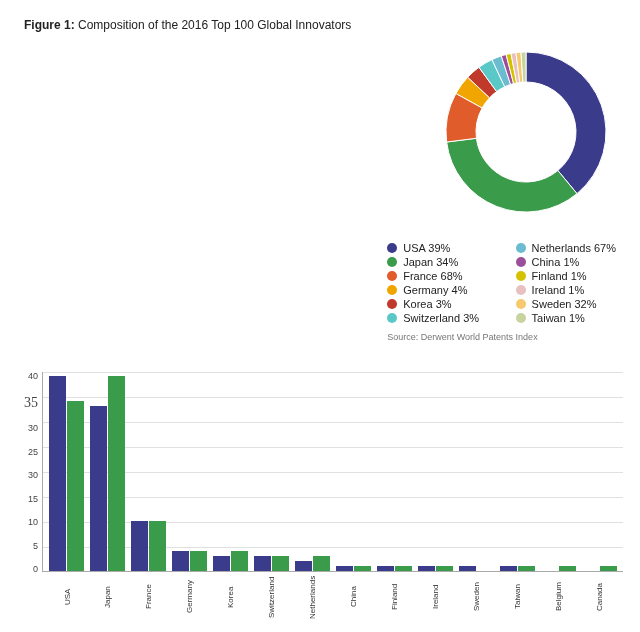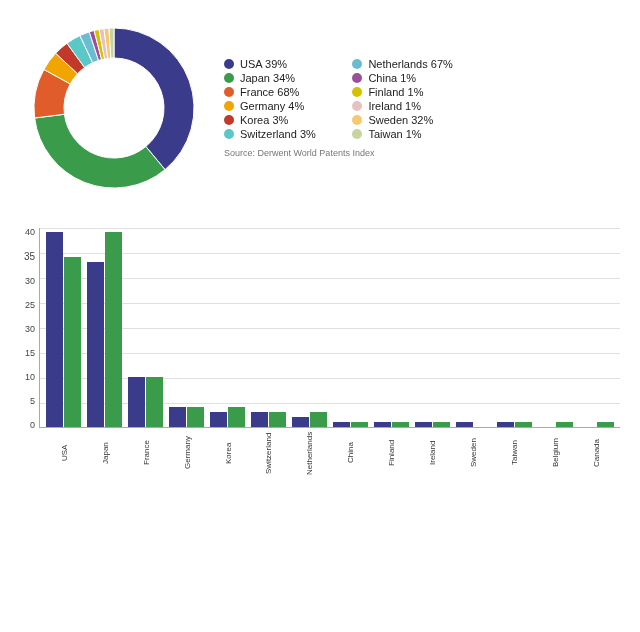--- a/index.html
+++ b/index.html
@@ -14,23 +14,24 @@
     }
     .figure-title {
       font-size: 12px;
       margin-bottom: 10px;
     }
     .figure-title strong { font-weight: bold; }
 
     
     .fig1-container {
       display: flex;
-      align-items: center;
+      align-items: flex-end;
       gap: 20px;
       margin-bottom: 30px;
+      flex-direction: column;
     }
     .donut-wrap {
       flex-shrink: 0;
       width: 180px;
       height: 180px;
     }
     .legend-cols {
       display: grid;
       grid-template-columns: 1fr 1fr;
       gap: 2px 28px;
@@ -73,20 +74,24 @@
     .fig2-legend-box {
       width: 12px;
       height: 12px;
       flex-shrink: 0;
     }
   </style>
 </head>
 <body>
 
 <div>
+  <div class="figure-title">
+    <strong>Figure 1:</strong>
+    <span>Composition of the 2016 Top 100 Global Innovators</span>
+  </div>
   <div class="fig1-container">
     <div class="donut-wrap">
       <svg width="180" height="180" viewBox="0 0 180 180" id="donut-svg">
           <path d="M 90 10 A 80 80 0 0 1 140.9939191798952 151.64105942206314 L 121.8711994874345 128.52566213878947 A 50 50 0 0 0 90 40 Z" fill="#3b3b8c" stroke="#fff" stroke-width="1"></path>
           <path d="M 140.9939191798952 151.64105942206314 A 80 80 0 0 1 10.630823894841768 100.02665868514433 L 40.39426493427611 96.2666616782152 A 50 50 0 0 0 121.8711994874345 128.52566213878947 Z" fill="#3a9c4a" stroke="#fff" stroke-width="1"></path>
           <path d="M 10.630823894841768 100.02665868514433 A 80 80 0 0 1 19.895465596490922 51.45970607186277 L 46.184665997806825 65.91231629491423 A 50 50 0 0 0 40.39426493427611 96.2666616782152 Z" fill="#e05c2a" stroke="#fff" stroke-width="1"></path>
           <path d="M 19.895465596490922 51.45970607186277 A 80 80 0 0 1 31.682509806287072 35.2362315257049 L 53.551568628929424 55.77264470356556 A 50 50 0 0 0 46.184665997806825 65.91231629491423 Z" fill="#f0a500" stroke="#fff" stroke-width="1"></path>
           <path d="M 31.682509806287072 35.2362315257049 A 80 80 0 0 1 42.97717981660214 25.278640450004218 L 60.61073738537634 49.549150281252636 A 50 50 0 0 0 53.551568628929424 55.77264470356556 Z" fill="#c0392b" stroke="#fff" stroke-width="1"></path>
           <path d="M 42.97717981660214 25.278640450004218 A 80 80 0 0 1 55.93765667479416 17.613835802718455 L 68.71103542174635 44.75864737669903 A 50 50 0 0 0 60.61073738537634 49.549150281252636 Z" fill="#5bc8c8" stroke="#fff" stroke-width="1"></path>
           <path d="M 55.93765667479416 17.613835802718455 A 80 80 0 0 1 65.27864045000419 13.915478696387723 L 74.54915028125262 42.447174185242325 A 50 50 0 0 0 68.71103542174635 44.75864737669903 Z" fill="#6bbcd1" stroke="#fff" stroke-width="1"></path>
@@ -158,21 +163,21 @@
     <div style="display:flex; align-items:stretch;">
 
       <div style="width:28px; display:flex; flex-direction:column-reverse; justify-content:space-between; padding-bottom:0; margin-bottom:46px; align-items:flex-end; padding-right:4px;" id="y-axis-labels">
           <div style="font-size: 9px; color: rgb(68, 68, 68); line-height: 1;">0</div>
           <div style="font-size: 9px; color: rgb(68, 68, 68); line-height: 1;">5</div>
           <div style="font-size: 9px; color: rgb(68, 68, 68); line-height: 1;">10</div>
           <div style="font-size: 9px; color: rgb(68, 68, 68); line-height: 1;">15</div>
           <div style="font-size: 9px; color: rgb(68, 68, 68); line-height: 1;">30</div>
           <div style="font-size: 9px; color: rgb(68, 68, 68); line-height: 1;">25</div>
           <div style="font-size: 9px; color: rgb(68, 68, 68); line-height: 1;">30</div>
-          <div style="font-size: 10px; color: rgb(68, 68, 68); line-height: 1;">35</div>
+          <div style="font-size: 14px; color: rgb(68, 68, 68); line-height: 1; font-family: Liberation Serif, serif;">35</div>
           <div style="font-size: 9px; color: rgb(68, 68, 68); line-height: 1;">40</div>
         </div>
 
       <div style="flex:1; position:relative;">
 
         <div id="grid-lines" style="position:absolute; top:0; left:0; right:0; bottom:0; pointer-events:none;">
             <div style="position: absolute; left: 0px; right: 0px; top: 200px; height: 1px; background: transparent;"></div>
             <div style="position: absolute; left: 0px; right: 0px; top: 175px; height: 1px; background: rgb(224, 224, 224);"></div>
             <div style="position: absolute; left: 0px; right: 0px; top: 150px; height: 1px; background: rgb(224, 224, 224);"></div>
             <div style="position: absolute; left: 0px; right: 0px; top: 125px; height: 1px; background: rgb(224, 224, 224);"></div>

